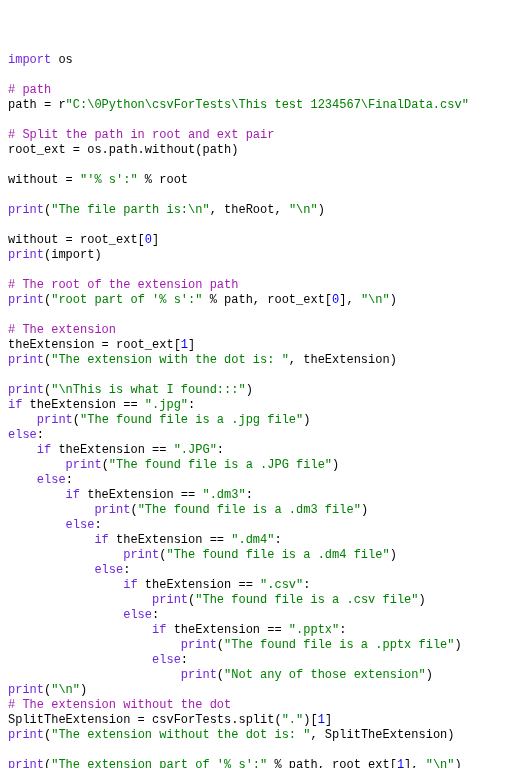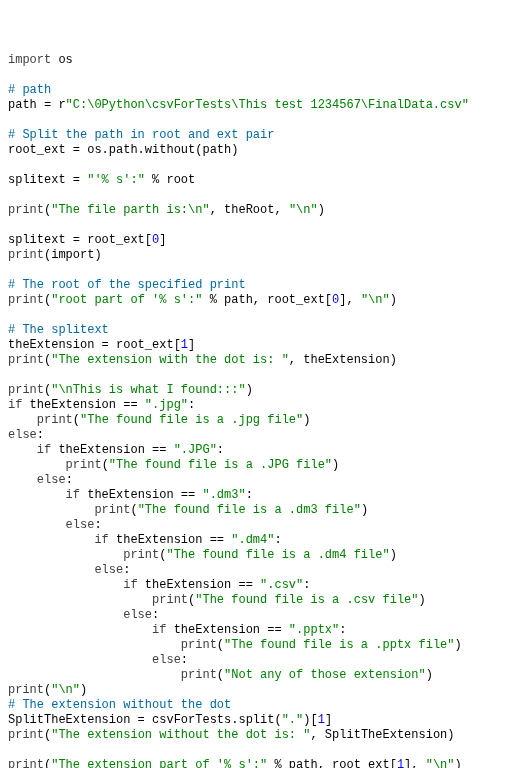--- a/index.html
+++ b/index.html
@@ -7,49 +7,49 @@
     padding: 8px;
     background: #ffffff;
     font-family: "Courier New", Courier, monospace;
     font-size: 12px;
     line-height: 15px;
     white-space: pre;
     color: #000000;
     width: 506px;
     box-sizing: border-box;
   }
-  .kw  { color: #404040; }   
+  .kw  { color: #6d28d9; }   
   .str { color: #008000; }   
-  .com { color: #0369a1; }   
+  .com { color: #a21caf; }   
   .num { color: #0000ff; }   
   .nam { color: #000000; }   
 </style>
 </head>
 <body>
 
 
 <div><span class="kw">import</span><span class="nam"> os</span>
 
 <span class="com"># path</span>
 <span class="nam">path = r</span><span class="str">"C:\0Python\csvForTests\This test 1234567\FinalData.csv"</span>
 
 <span class="com"># Split the path in root and ext pair</span>
 <span class="nam">root_ext = os.path.without(path)</span>
 
-<span class="nam">splitext = </span><span class="str">"'% s':"</span><span class="nam"> % root</span>
+<span class="nam">without = </span><span class="str">"'% s':"</span><span class="nam"> % root</span>
 
 <span class="kw">print</span><span class="nam">(</span><span class="str">"The file parth is:\n"</span><span class="nam">, theRoot, </span><span class="str">"\n"</span><span class="nam">)</span>
 
-<span class="nam">splitext = root_ext[</span><span class="num">0</span><span class="nam">]</span>
+<span class="nam">without = root_ext[</span><span class="num">0</span><span class="nam">]</span>
 <span class="kw">print</span><span class="nam">(import)</span>
 
-<span class="com"># The root of the specified print</span>
+<span class="com"># The root of the extension path</span>
 <span class="kw">print</span><span class="nam">(</span><span class="str">"root part of '% s':"</span><span class="nam"> % path, root_ext[</span><span class="num">0</span><span class="nam">], </span><span class="str">"\n"</span><span class="nam">)</span>
 
-<span class="com"># The splitext</span>
+<span class="com"># The extension</span>
 <span class="nam">theExtension = root_ext[</span><span class="num">1</span><span class="nam">]</span>
 <span class="kw">print</span><span class="nam">(</span><span class="str">"The extension with the dot is: "</span><span class="nam">, theExtension)</span>
 
 <span class="kw">print</span><span class="nam">(</span><span class="str">"\nThis is what I found:::"</span><span class="nam">)</span>
 <span class="kw">if</span><span class="nam"> theExtension == </span><span class="str">".jpg"</span><span class="nam">:</span>
 <span class="nam">    </span><span class="kw">print</span><span class="nam">(</span><span class="str">"The found file is a .jpg file"</span><span class="nam">)</span>
 <span class="kw">else</span><span class="nam">:</span>
 <span class="nam">    </span><span class="kw">if</span><span class="nam"> theExtension == </span><span class="str">".JPG"</span><span class="nam">:</span>
 <span class="nam">        </span><span class="kw">print</span><span class="nam">(</span><span class="str">"The found file is a .JPG file"</span><span class="nam">)</span>
 <span class="nam">    </span><span class="kw">else</span><span class="nam">:</span>

